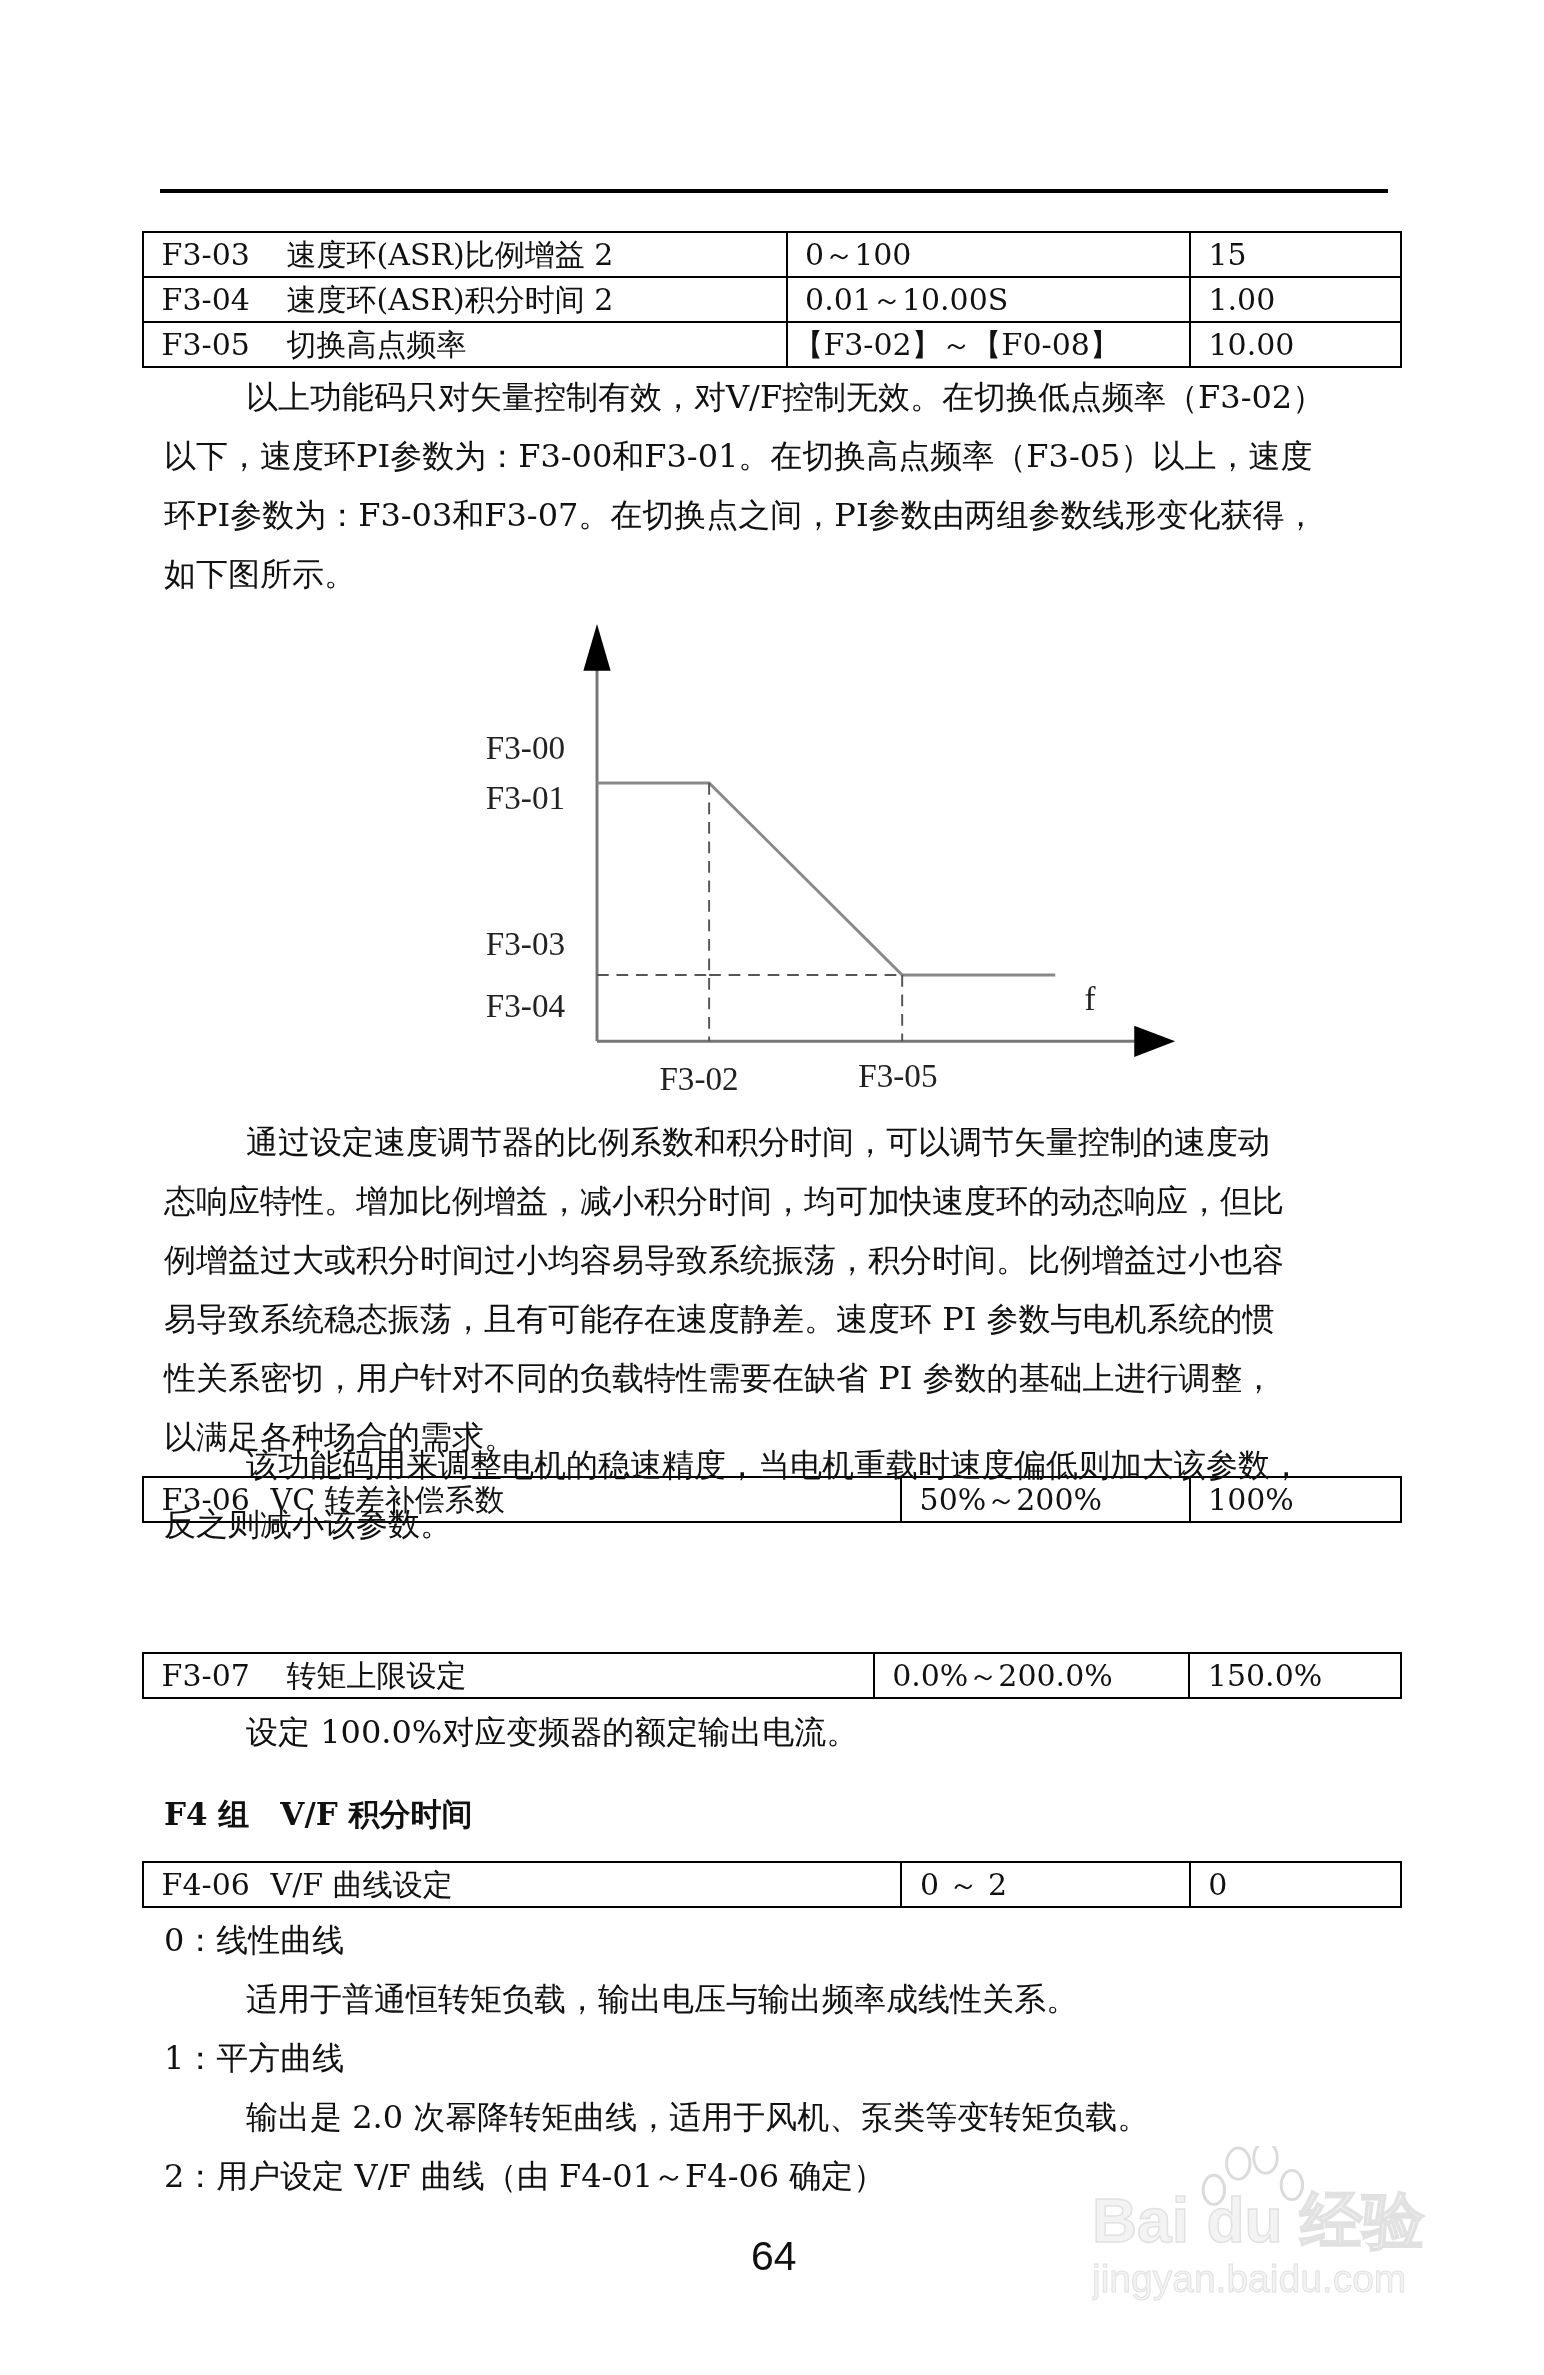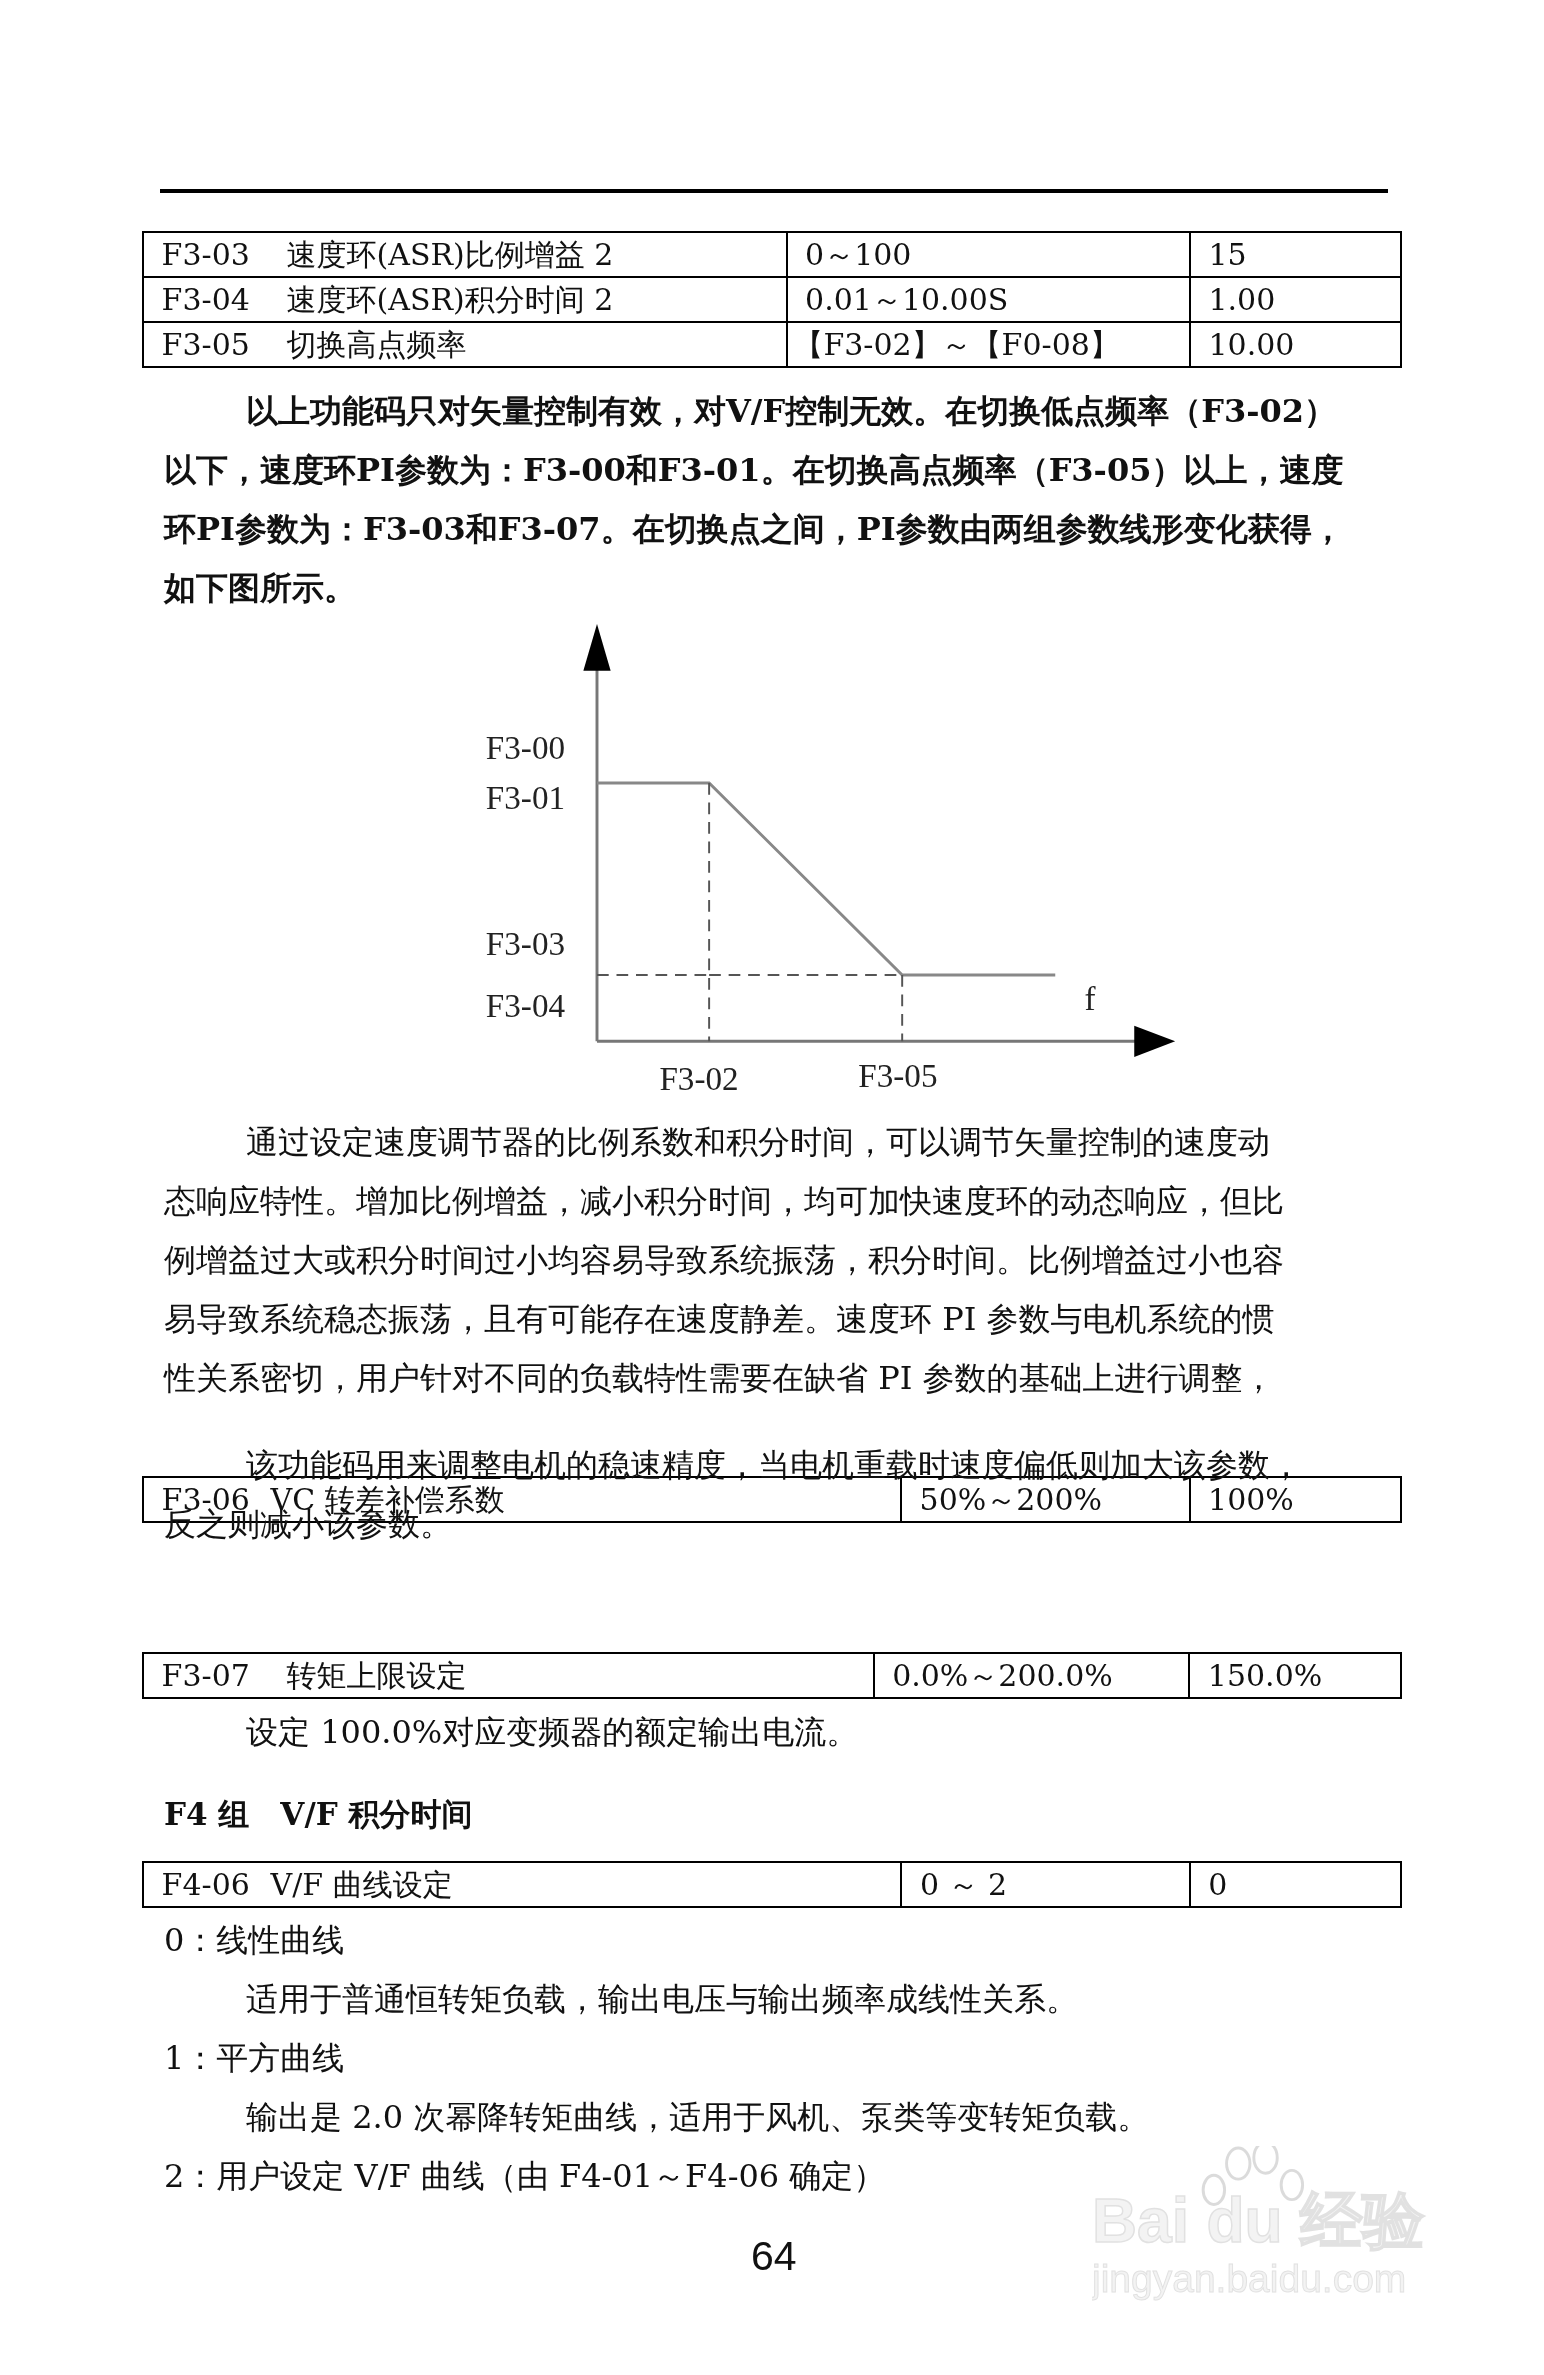--- a/index.html
+++ b/index.html
@@ -44,21 +44,21 @@
     <td>1.00</td>
   </tr>
   <tr>
     <td><span class="code">F3-05</span><span>切换高点频率</span></td>
     <td style="padding-left:5.9px">【F3-02】～【F0-08】</td>
     <td>10.00</td>
   </tr>
 </tbody>
   </table>
 
-<div class="para" style="top:382px;font-weight:bold;">
+<div class="para" style="top:368px;">
   <span class="line indent">以上功能码只对矢量控制有效，对V/F控制无效。在切换低点频率（F3-02）</span>
   <span class="line">以下，速度环PI参数为：F3-00和F3-01。在切换高点频率（F3-05）以上，速度</span>
   <span class="line">环PI参数为：F3-03和F3-07。在切换点之间，PI参数由两组参数线形变化获得，</span>
   <span class="line">如下图所示。</span>
 </div>
 
 <svg class="abs" style="left:0;top:0;" width="1545" height="1131" viewBox="0 0 1584 1160">
 
   <line x1="612" y1="680" x2="612" y2="1068" stroke="#777" stroke-width="3"></line>
   <polygon points="612,640 598,688 626,688" fill="#000"></polygon>
@@ -79,20 +79,21 @@
   <text class="diagram-label" x="676" y="1118">F3-02</text>
   <text class="diagram-label" x="880" y="1115">F3-05</text>
 </svg>
 
 <div class="para" style="top:1113px;">
   <span class="line indent">通过设定速度调节器的比例系数和积分时间，可以调节矢量控制的速度动</span>
   <span class="line">态响应特性。增加比例增益，减小积分时间，均可加快速度环的动态响应，但比</span>
   <span class="line">例增益过大或积分时间过小均容易导致系统振荡，积分时间。比例增益过小也容</span>
   <span class="line">易导致系统稳态振荡，且有可能存在速度静差。速度环 PI 参数与电机系统的惯</span>
   <span class="line">性关系密切，用户针对不同的负载特性需要在缺省 PI 参数的基础上进行调整，</span>
+  <span class="line">以满足各种场合的需求。</span>
 </div>
 
 <table class="param" style="top:1476px;">
   <colgroup>
       <col style="width:760px">
       <col style="width:289px">
       <col style="width:212px">
     </colgroup>
   <tbody>
       <tr>

